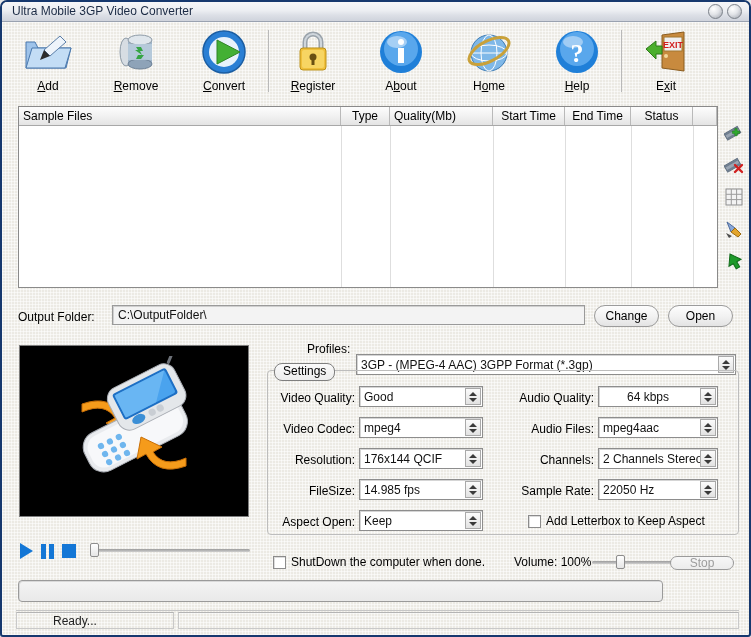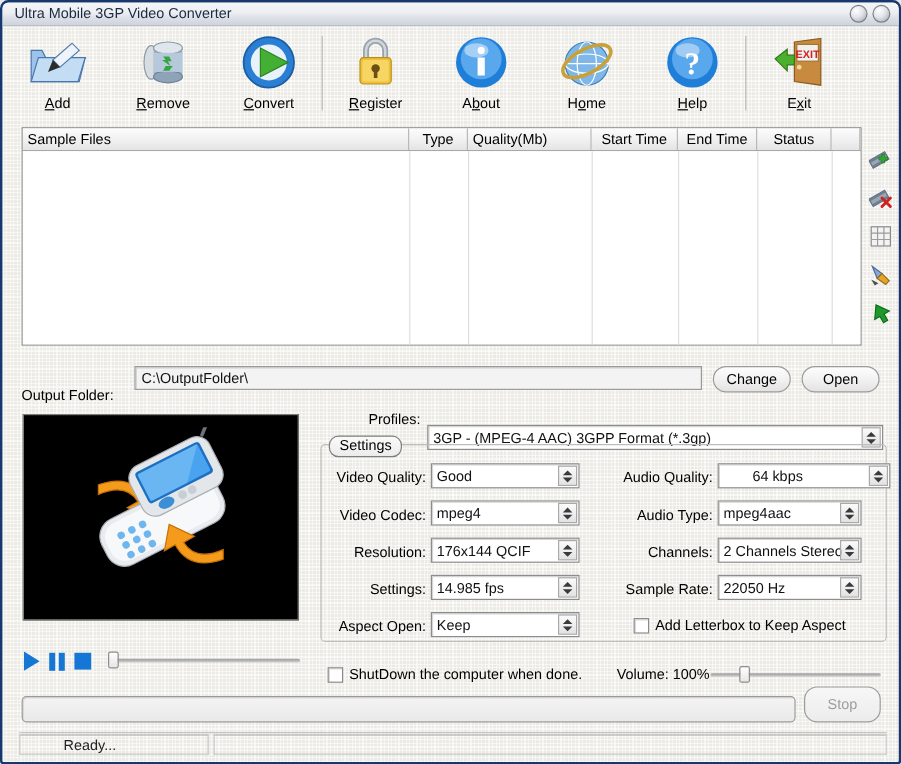--- a/index.html
+++ b/index.html
@@ -69,21 +69,21 @@
   .lv-th.c{text-align:center;padding-left:0;}
   .lv-body{position:relative;height:161px;background:#fff;}
   .lv-col{position:absolute;top:0;bottom:0;width:1px;background:#dedede;}
   
   .sidestrip{
     position:absolute;left:718px;top:104px;width:27px;height:182px;
     display:flex;flex-direction:column;align-items:center;padding-top:16px;gap:10px;
   }
   .sidebtn{width:22px;height:22px;display:flex;align-items:center;justify-content:center;}
   
-  .outlabel{position:absolute;left:16px;top:308px;font-size:12px;margin-top:12px;}
+  .outlabel{position:absolute;left:16px;top:308px;font-size:12px;}
   .outbox{
     position:absolute;left:110px;top:303px;width:473px;height:20px;
     background:#f3f3f3;border:1px solid #9a9a9a;box-sizing:border-box;
     padding:2px 0 0 5px;font-size:12px;color:#111;
     box-shadow:inset 1px 1px 0 #cfcfcf;
   }
   .rbtn{
     position:absolute;height:22px;box-sizing:border-box;
     border:1px solid #9b9b9b;border-radius:11px;
     background:linear-gradient(180deg,#fdfdfd 0%,#f2f2f2 50%,#e3e3e3 100%);
@@ -394,48 +394,48 @@
 
   <div class="flabel" style="left:275px;top:451px;width:78px;">Resolution:</div>
   <div class="combo" style="left:357px;top:446px;width:124px;">
     <span>176x144 QCIF</span>
     <span class="spin">
         <i class="up"></i>
         <i class="dn"></i>
       </span>
   </div>
 
-  <div class="flabel" style="left:275px;top:482px;width:78px;">Settings:</div>
+  <div class="flabel" style="left:275px;top:482px;width:78px;">FileSize:</div>
   <div class="combo" style="left:357px;top:477px;width:124px;">
     <span>14.985 fps</span>
     <span class="spin">
         <i class="up"></i>
         <i class="dn"></i>
       </span>
   </div>
 
   <div class="flabel" style="left:275px;top:513px;width:78px;">Aspect Open:</div>
   <div class="combo" style="left:357px;top:508px;width:124px;">
     <span>Keep</span>
     <span class="spin">
         <i class="up"></i>
         <i class="dn"></i>
       </span>
   </div>
 
   <div class="flabel" style="left:512px;top:389px;width:80px;">Audio Quality:</div>
-  <div class="combo" style="left:596px;top:384px;width:144px;padding-left:28px;">
+  <div class="combo" style="left:596px;top:384px;width:120px;padding-left:28px;">
     <span>64  kbps</span>
     <span class="spin">
         <i class="up"></i>
         <i class="dn"></i>
       </span>
   </div>
 
-  <div class="flabel" style="left:512px;top:420px;width:80px;">Audio Type:</div>
+  <div class="flabel" style="left:512px;top:420px;width:80px;">Audio Files:</div>
   <div class="combo" style="left:596px;top:415px;width:120px;">
     <span>mpeg4aac</span>
     <span class="spin">
         <i class="up"></i>
         <i class="dn"></i>
       </span>
   </div>
 
   <div class="flabel" style="left:512px;top:451px;width:80px;">Channels:</div>
   <div class="combo" style="left:596px;top:446px;width:120px;">
@@ -512,20 +512,20 @@
 
   <div class="cbx" style="left:271px;top:554px;"></div>
   <div class="cbl" style="left:289px;top:553px;">ShutDown the computer when done.</div>
   <div class="cbl" style="left:512px;top:553px;">Volume: 100%</div>
   <div class="slider" style="left:590px;top:553px;width:142px;">
     <div class="strack"></div>
     <div class="sthumb" id="volthumb" style="left: 23.94px;"></div>
   </div>
 
   <div class="progress"></div>
-  <div class="rbtn disabled" style="left:668px;top:570px;width:64px;height:30px;">Stop</div>
+  <div class="rbtn disabled" style="left:668px;top:554px;width:64px;height:14px;">Stop</div>
 
   <div class="statusbar">
     <div class="sbcell" style="width:158px;padding-left:36px;">Ready...</div>
     <div class="sbcell" style="flex:1;margin-left:4px;"></div>
   </div>
 
 </div>
 
 </body></html>

